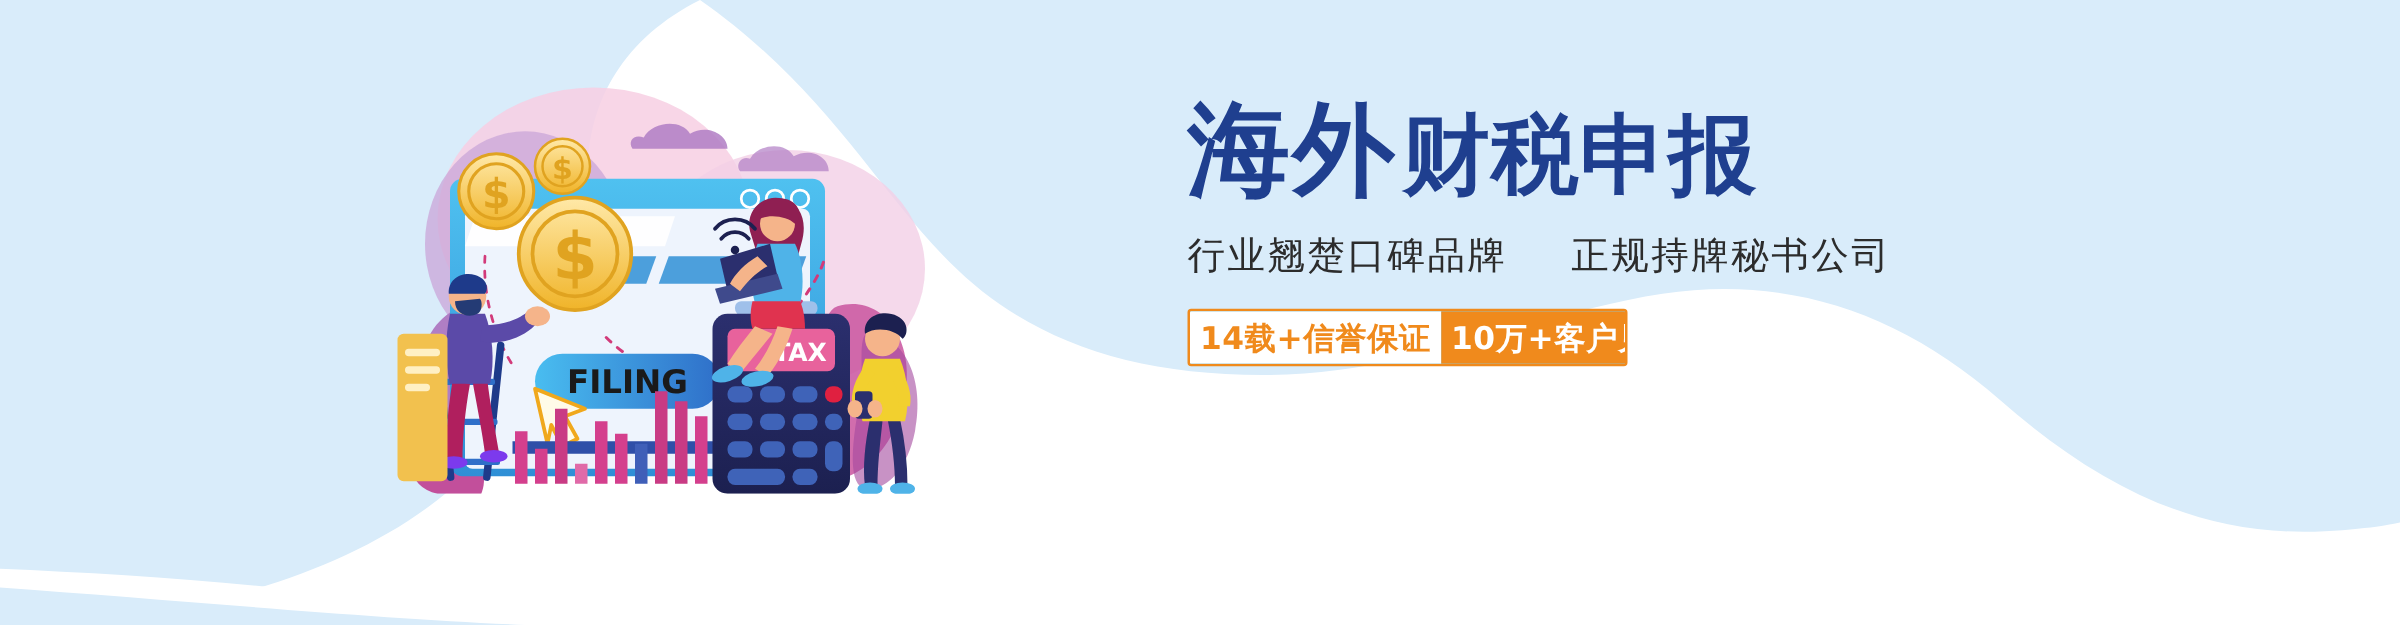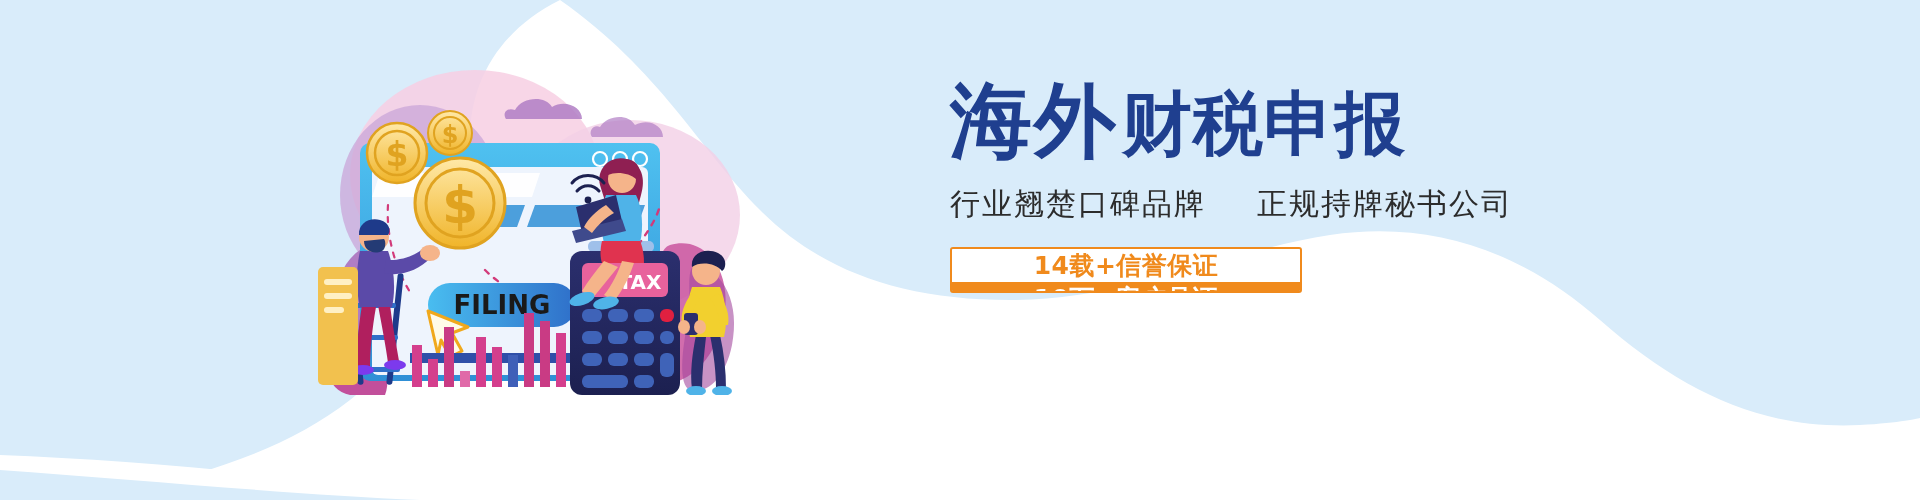--- a/index.html
+++ b/index.html
@@ -45,21 +45,20 @@
     font-family:"DejaVu Sans","Liberation Sans",sans-serif;
   }
   .subtitle .gap{display:inline-block;width:28px;}
 
   .badges{
     margin-top:22px;display:flex;align-items:stretch;
     width:352px;height:46px;
     border:2px solid #f08a1c;border-radius:3px;
     box-sizing:border-box;overflow:hidden;
     background:#7dd3fc;
-    flex-direction:column;
   }
   .badge{
     display:flex;align-items:center;justify-content:center;
     font-size:25px;font-weight:bold;letter-spacing:0.5px;
     font-family:"DejaVu Sans","Liberation Sans",sans-serif;
     white-space:nowrap;padding:0 8px;box-sizing:border-box;
   }
   .badge-1{background:#ffffff;color:#f08a1c;flex:1 1 52%;}
   .badge-2{background:#f08a1c;color:#ffffff;flex:1 1 48%;}
 </style>

